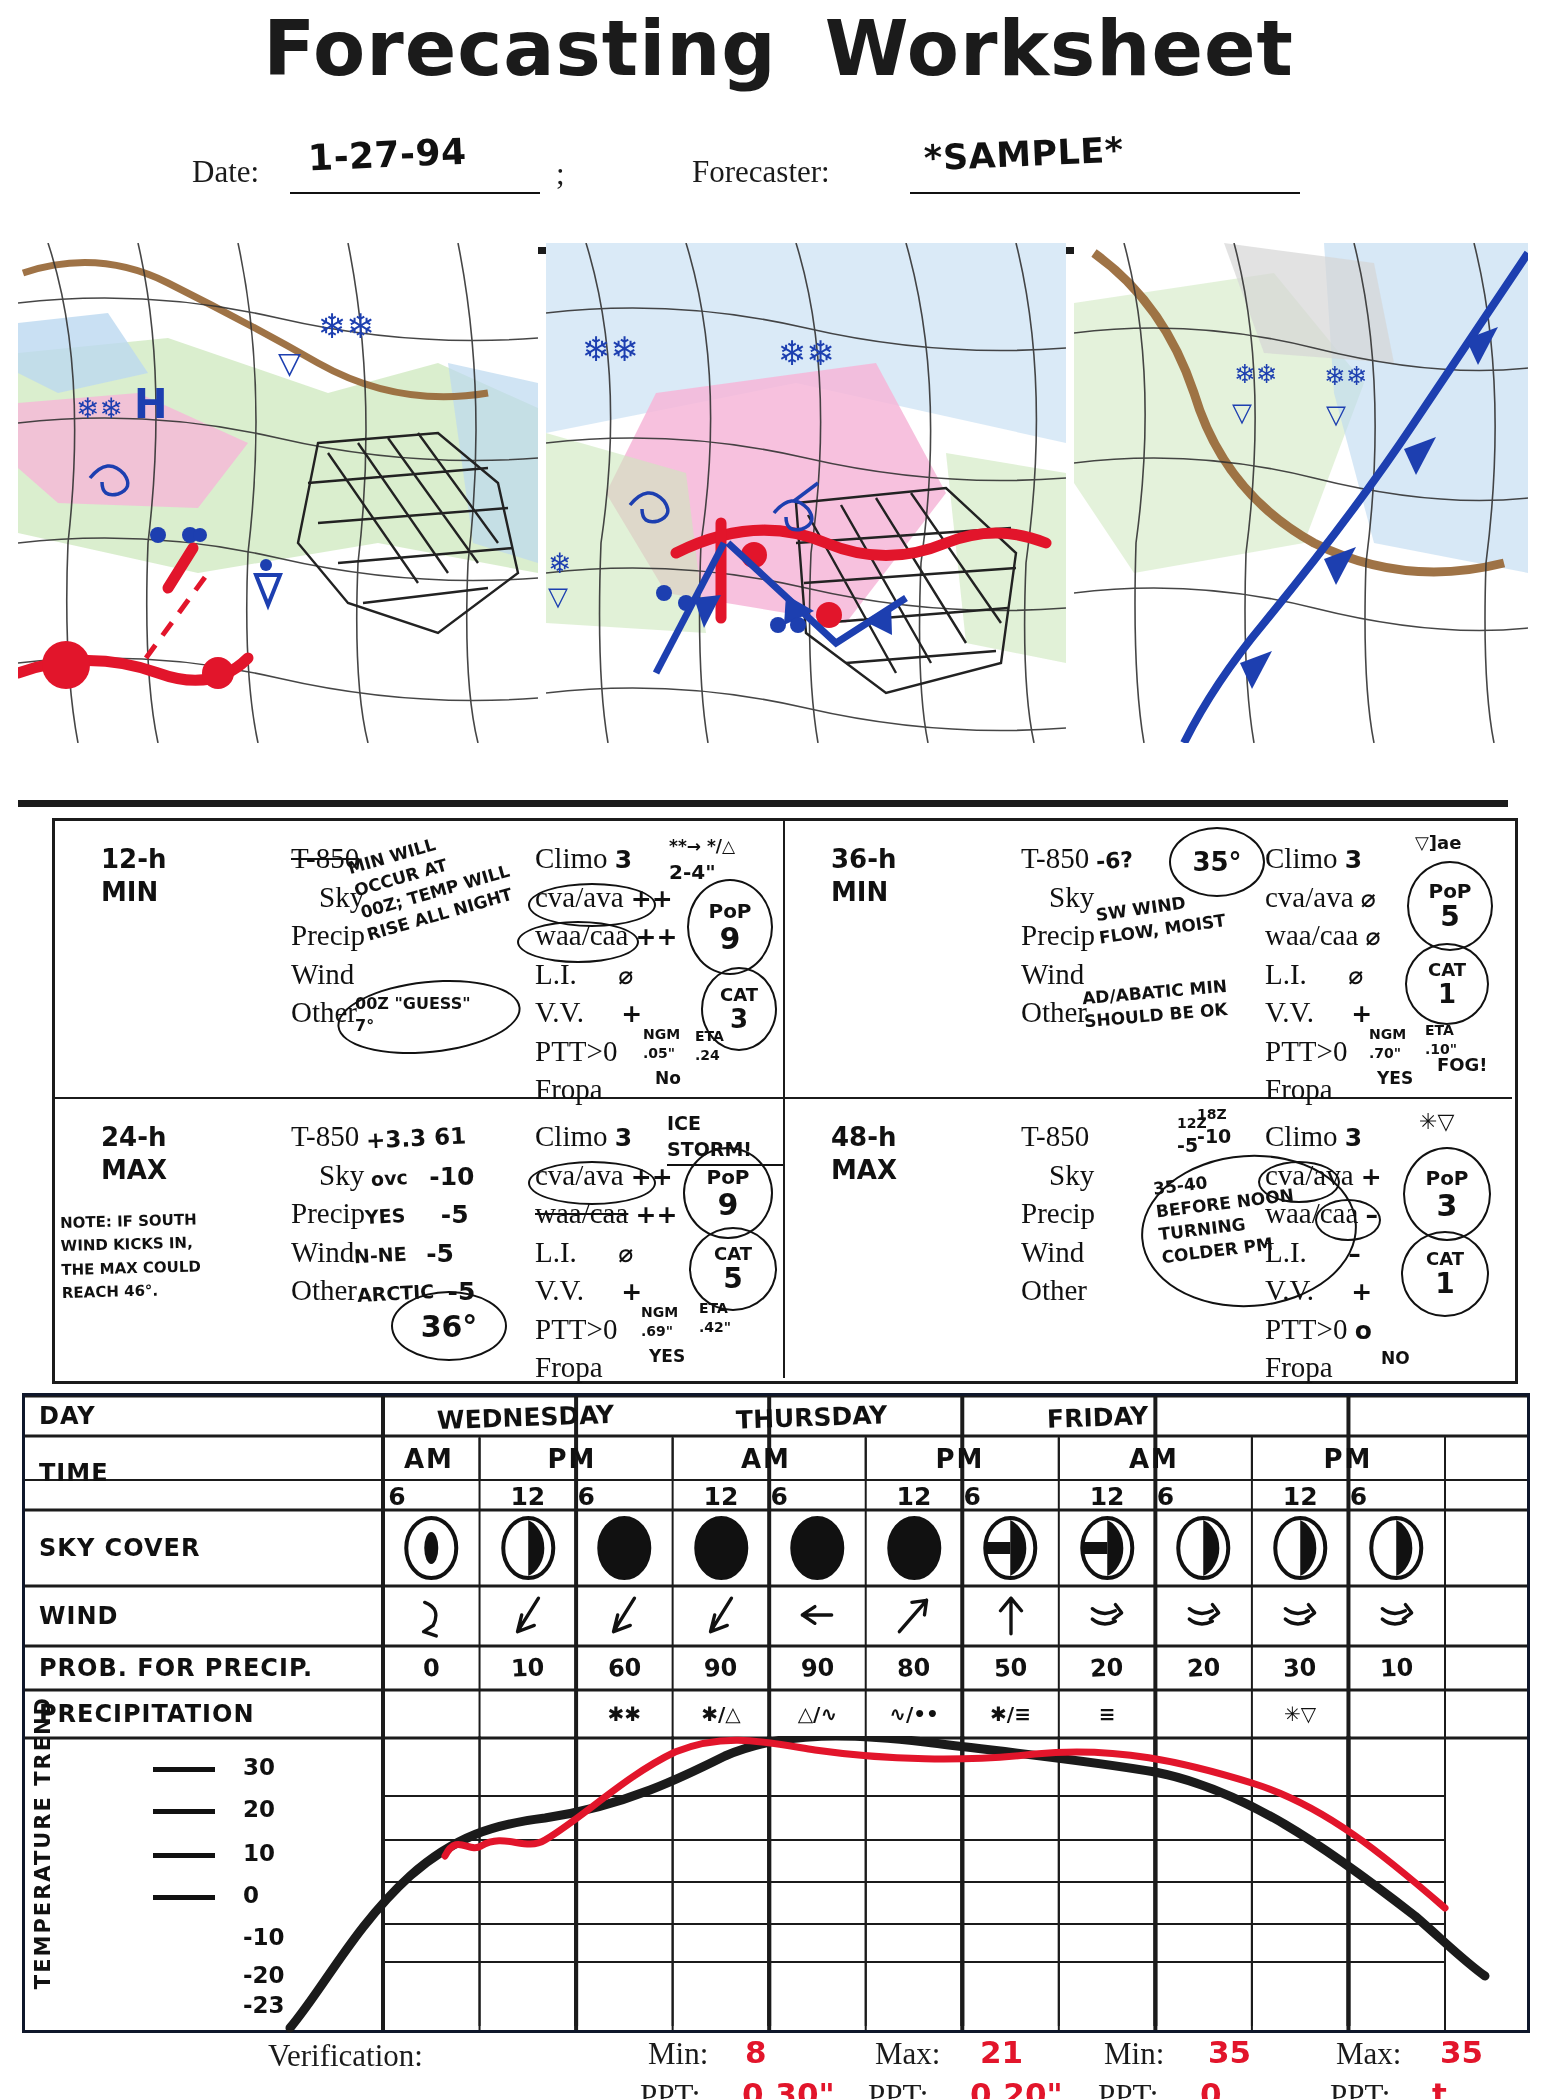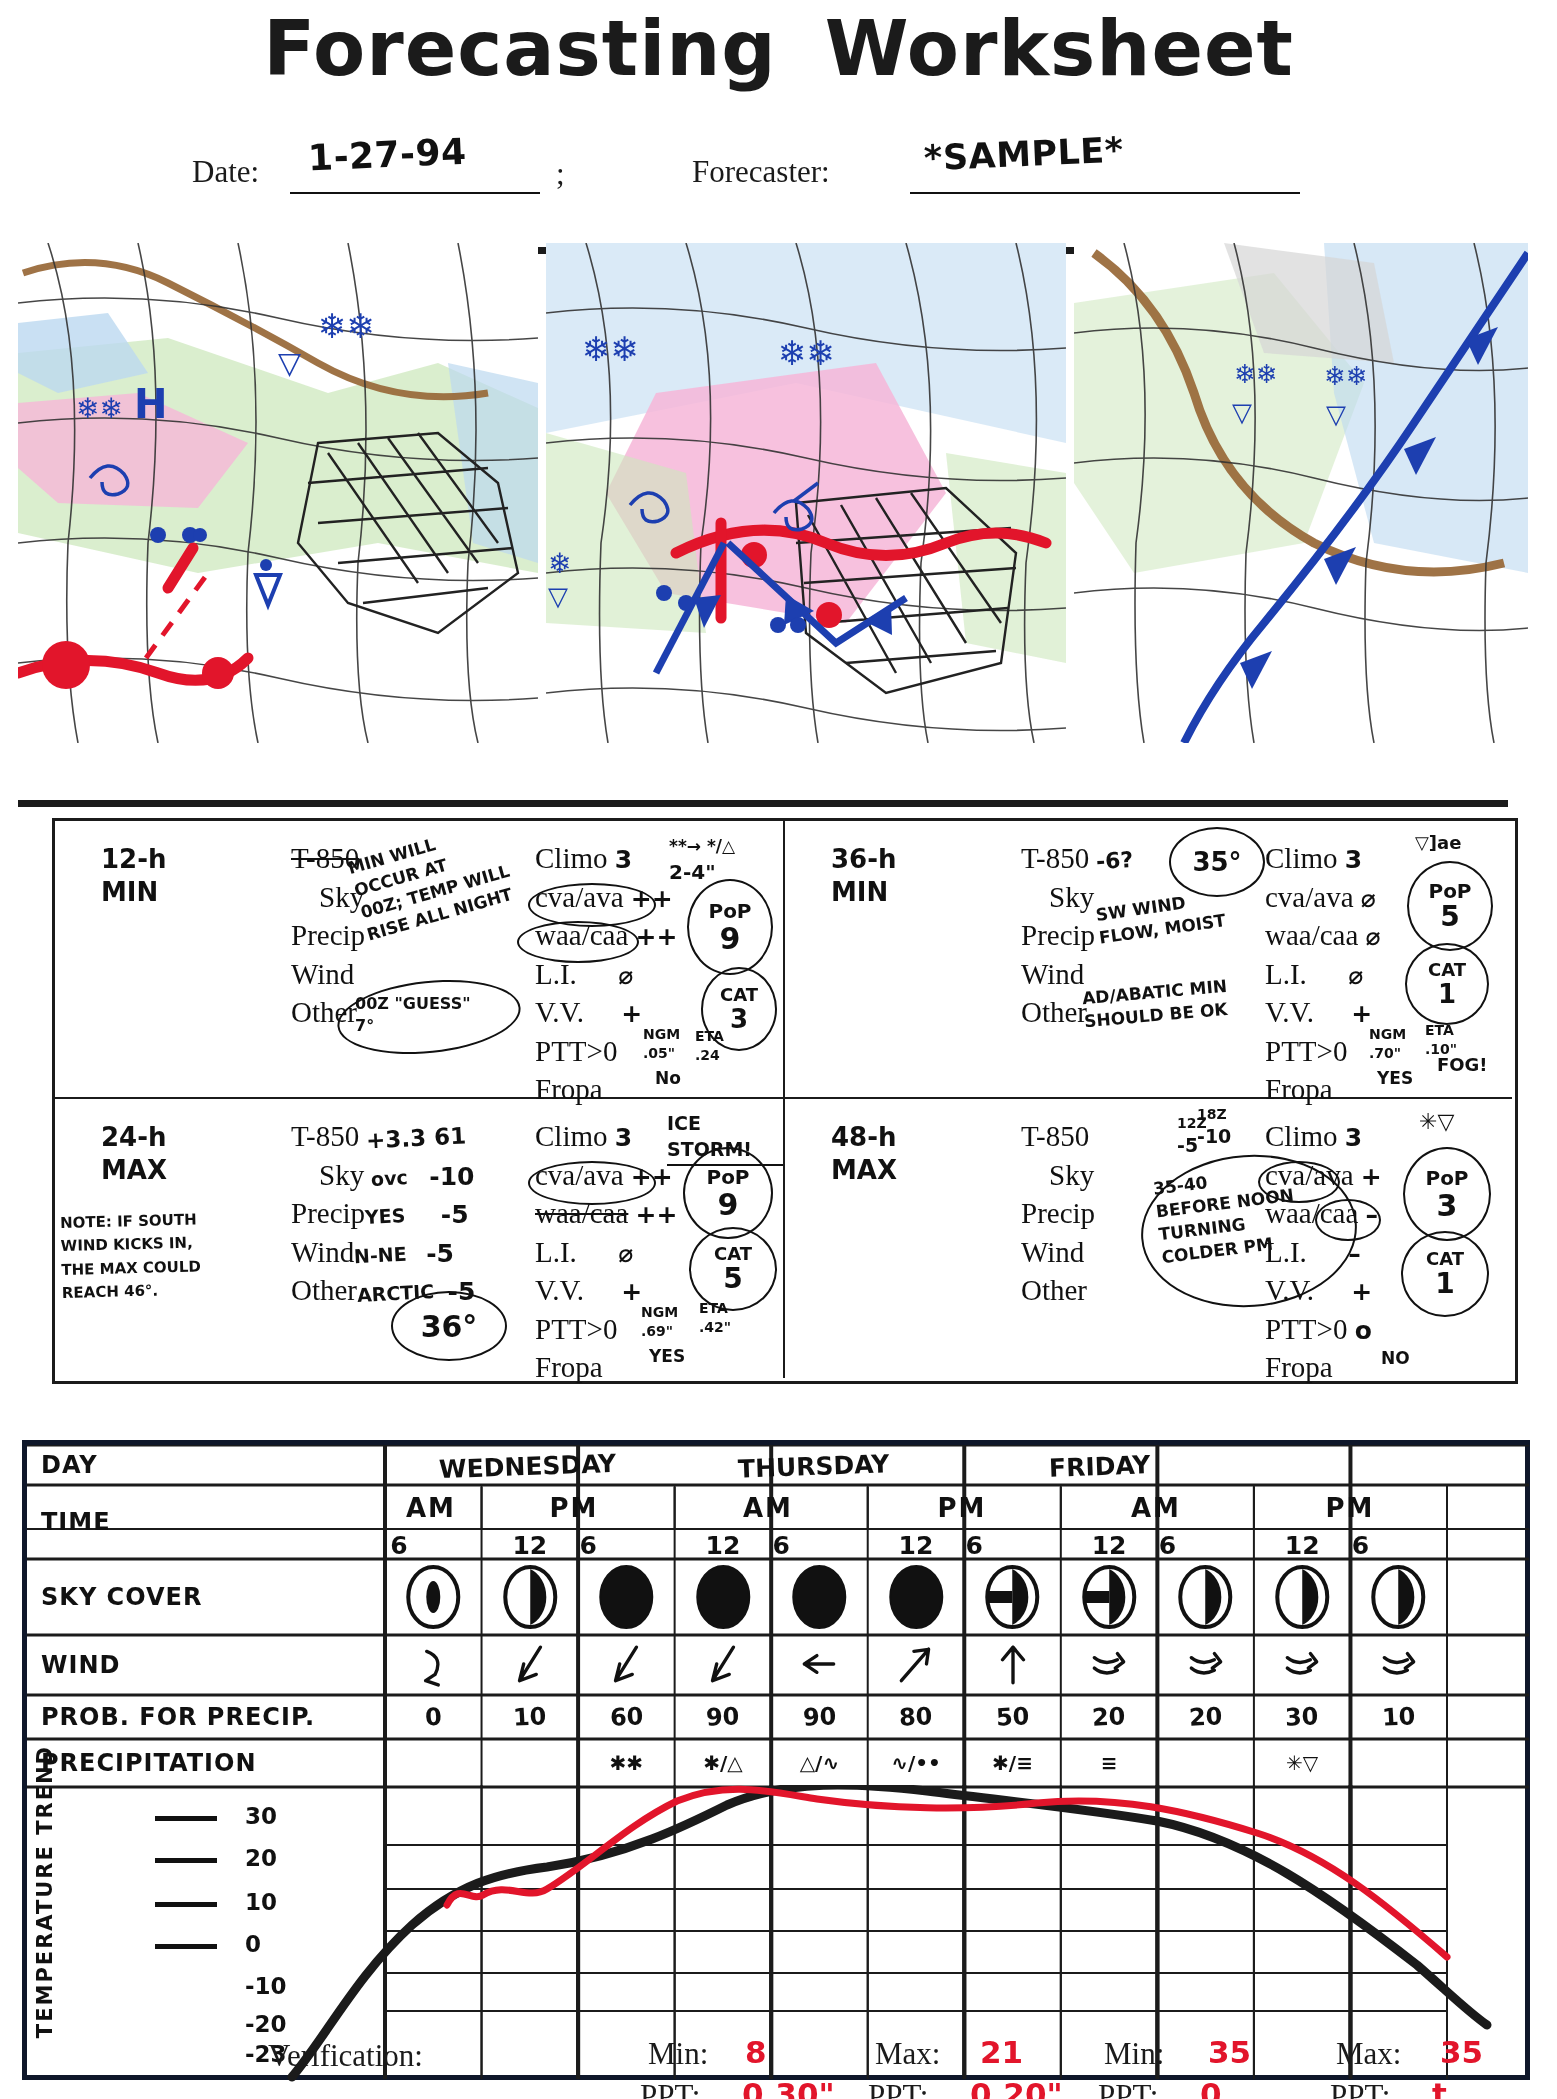--- a/index.html
+++ b/index.html
@@ -54,22 +54,22 @@
   .valbig{font-family:"DejaVu Sans",sans-serif;font-weight:bold;font-size:25px;
        display:inline-block;}
   .scrawl{position:absolute;font-family:"DejaVu Sans",sans-serif;font-weight:bold;
           font-size:17px;color:#111;line-height:1.35;}
   .circ{position:absolute;border:2.5px solid #111;border-radius:50%;
         display:flex;align-items:center;justify-content:center;text-align:center;
         font-family:"DejaVu Sans",sans-serif;font-weight:bold;line-height:1.1;}
   .ell{position:absolute;border:2.2px solid #111;border-radius:50%;}
 
   
-  .btab{position:absolute;left:22px;top:1440px;width:1508px;height:640px;
-        border:5px solid #0f172a;box-sizing:border-box;}
+  .btab{position:absolute;left:22px;top:1393px;width:1508px;height:640px;
+        border:3px solid #0f172a;box-sizing:border-box;}
   .bt-h{position:absolute;box-sizing:border-box;border-right:2.5px solid #1b1b1b;
         border-bottom:2.5px solid #1b1b1b;
         font-family:"DejaVu Sans",sans-serif;font-weight:bold;font-size:24px;
         display:flex;align-items:center;padding-left:14px;letter-spacing:1px;}
   .cellv{position:absolute;box-sizing:border-box;border-right:2px solid #1b1b1b;
          display:flex;align-items:center;justify-content:center;
          font-family:"DejaVu Sans",sans-serif;font-weight:bold;}
   .dayname{font-family:"DejaVu Sans",sans-serif;font-weight:bold;font-size:25px;
            transform:rotate(-2deg);}
   .ampm{font-family:"DejaVu Sans",sans-serif;font-weight:bold;font-size:26px;letter-spacing:2px;}

